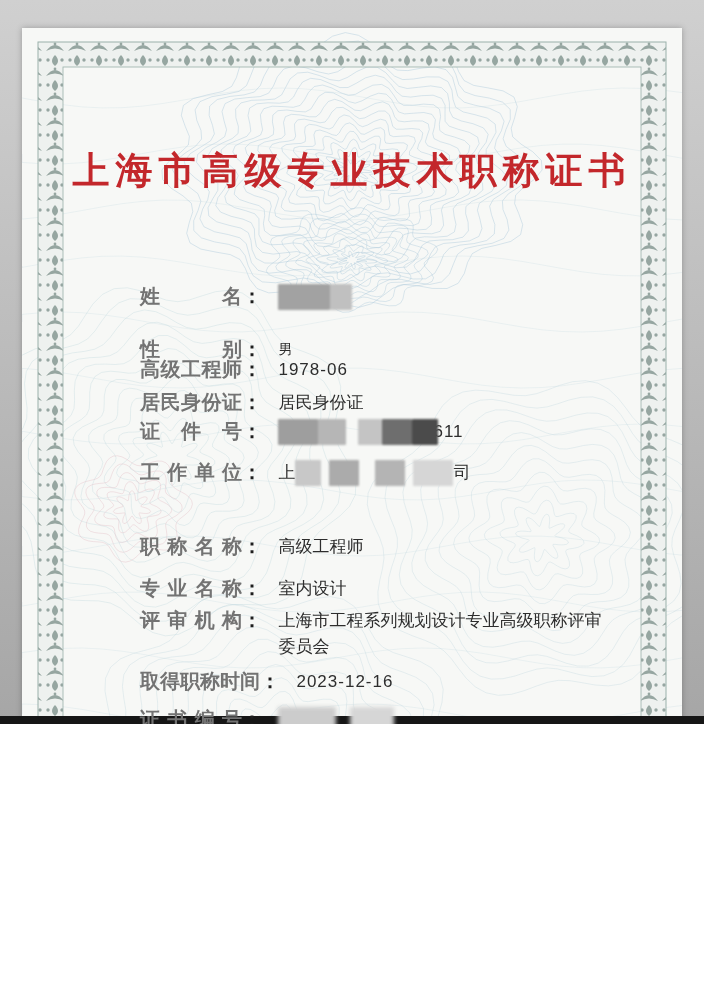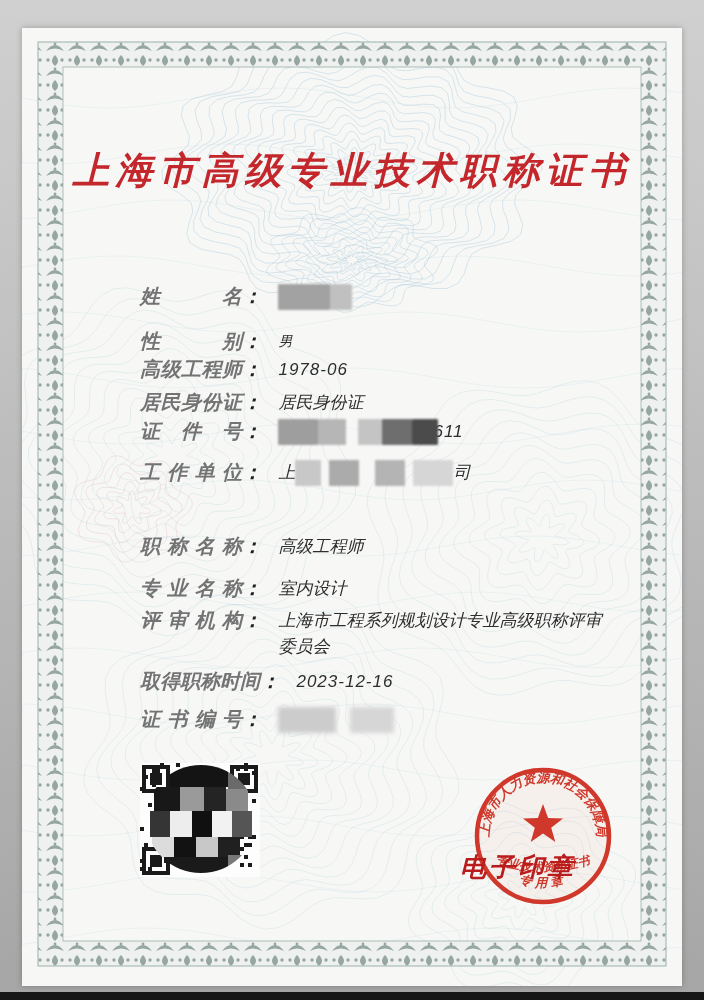--- a/index.html
+++ b/index.html
@@ -1,17 +1,17 @@
 <!DOCTYPE html>
 <html><head>
 <meta charset="utf-8">
 <style>
   html,body{margin:0;padding:0;}
   body{width:704px;height:1000px;font-family:"Liberation Sans",sans-serif;}
-  .stage{position:relative;width:704px;height:1000px;background:linear-gradient(#d0d0d0,#a6a6a6);overflow:hidden;font-style:italic;}
+  .stage{position:relative;width:704px;height:724px;background:linear-gradient(#d0d0d0,#a6a6a6);overflow:hidden;}
   .bottom-bar{position:absolute;left:0;bottom:0;width:704px;height:8px;background:#161616;}
   .paper{position:absolute;left:22px;top:28px;width:660px;height:958px;background:#f7f8f6;overflow:hidden;box-shadow:0 0 6px rgba(0,0,0,.25);}
   .guilloche{position:absolute;left:0;top:0;z-index:0;}
   .cert-title{position:absolute;left:0;top:118px;width:660px;text-align:center;font-size:37px;font-weight:700;letter-spacing:6px;color:#c3272b;z-index:3;white-space:nowrap;}
   .row{position:absolute;left:118px;height:30px;white-space:nowrap;z-index:3;}
   .flabel{font-weight:700;color:#737373;font-size:20px;vertical-align:middle;}
   .jl{display:inline-block;width:102px;text-align:justify;text-align-last:justify;}
   .colon{font-weight:700;color:#1e1e1e;font-size:20px;margin-right:12px;vertical-align:middle;}
   .fvalue{font-size:17px;color:#2d2d2d;vertical-align:middle;}
   .kai{font-family:"DejaVu Serif","Liberation Serif",serif;}
@@ -151,21 +151,21 @@
     <div class="cert-title">上海市高级专业技术职称证书</div>
 
     <div class="row" style="top:255px">
       <span class="flabel jl">姓名</span><span class="colon">：</span>
       <span class="blur-strip">
         <span class="bb" style="width:52px;background:#a2a2a2"></span>
           <span class="bb" style="width:22px;background:#c0c0c0"></span>
       </span>
     </div>
 
-    <div class="row" style="top:300px">
+    <div class="row" style="top:308px">
       <span class="flabel jl">性别</span><span class="colon">：</span>
       <span class="fvalue kai small-v">男</span>
     </div>
 
     <div class="row" style="top:328px">
       <span class="flabel jl">高级工程师</span><span class="colon">：</span>
       <span class="fvalue num">1978-06</span>
     </div>
 
     <div class="row" style="top:361px">

